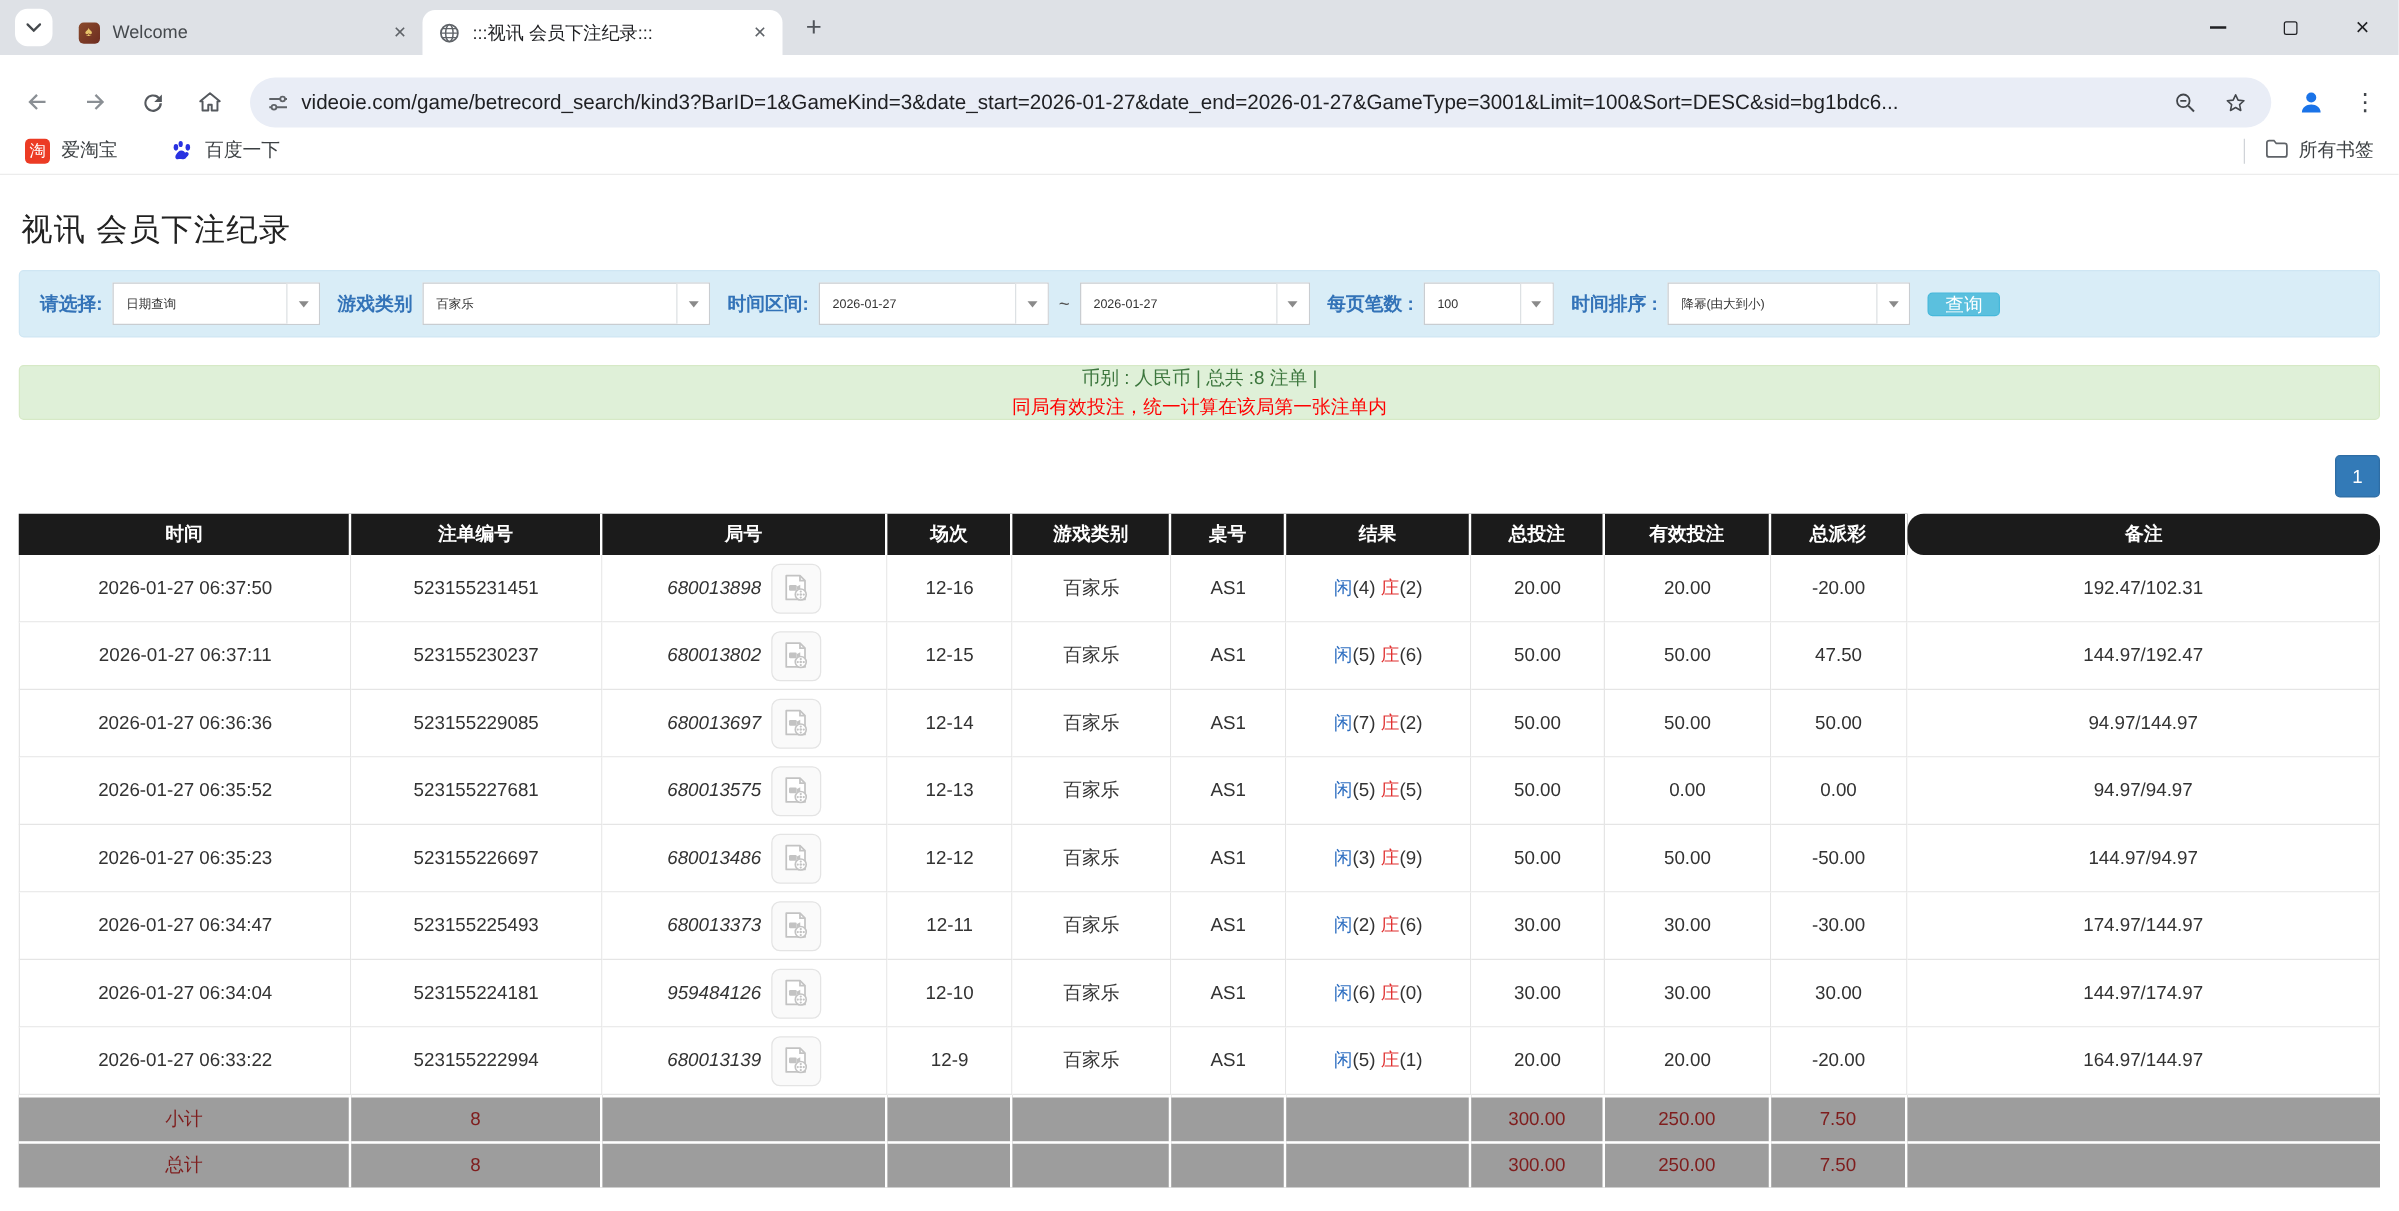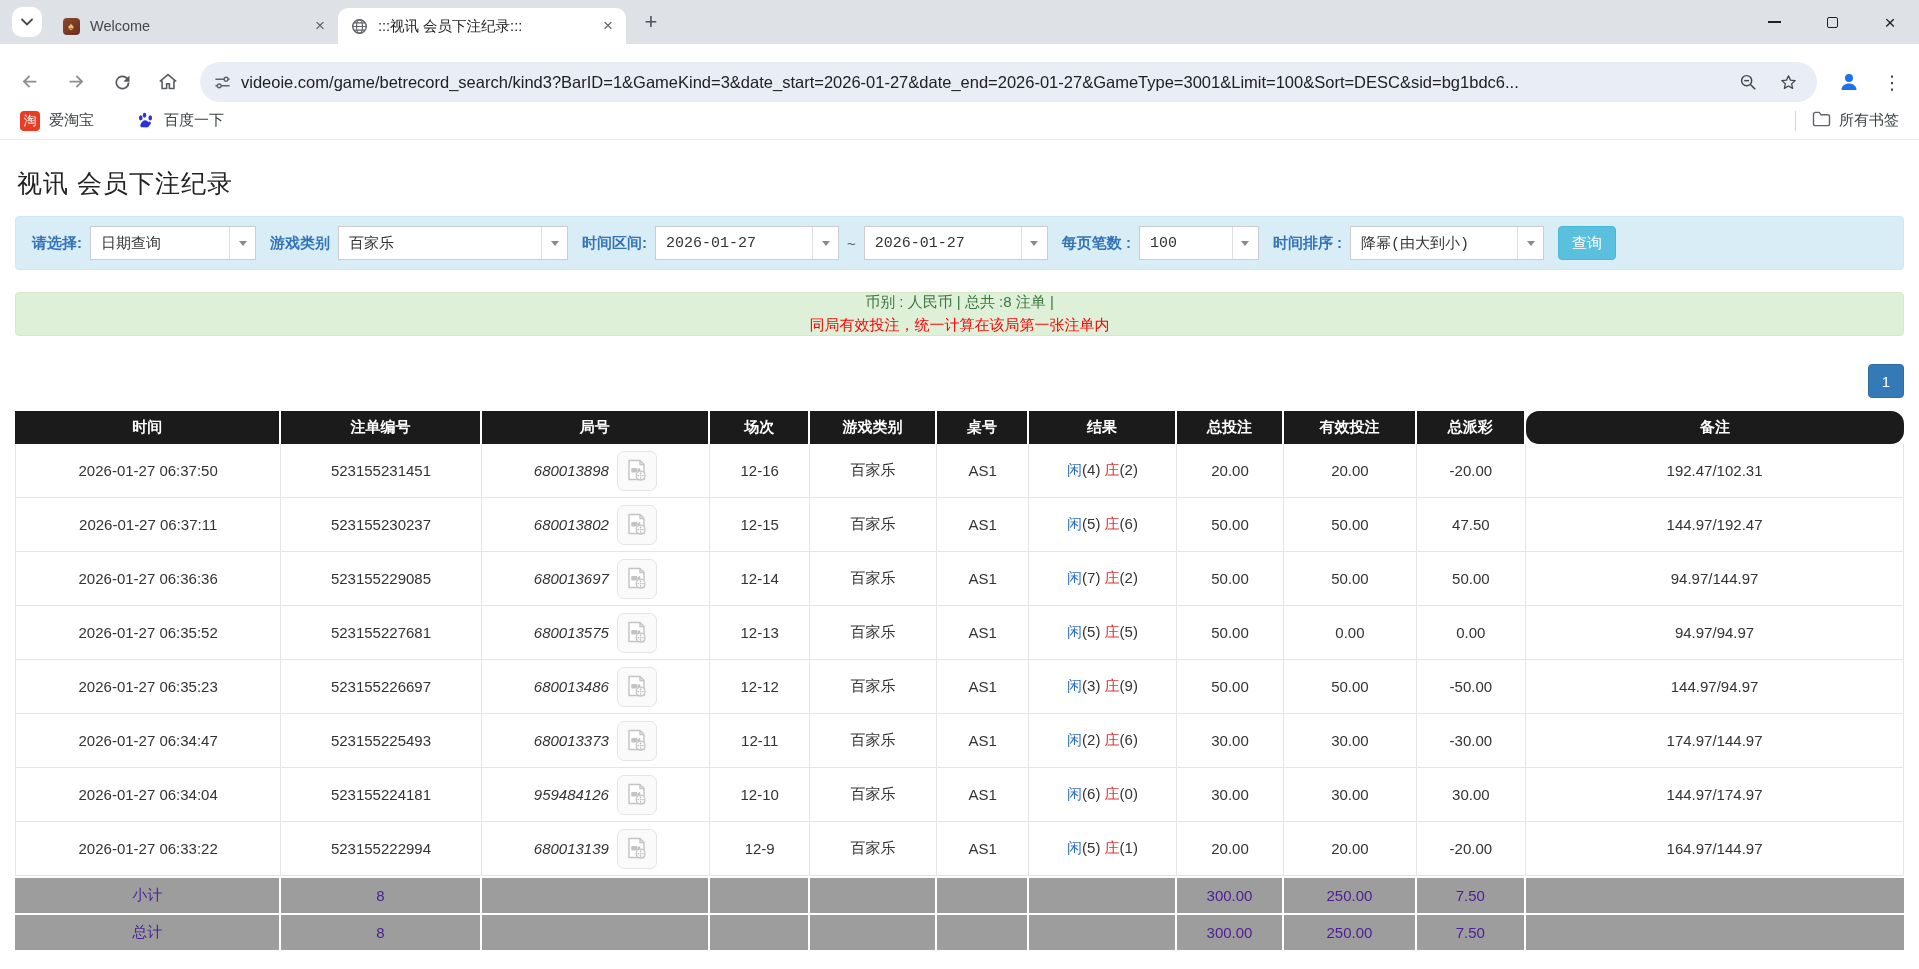--- a/index.html
+++ b/index.html
@@ -42,41 +42,41 @@
   .bm-all { display:flex; align-items:flex-start; gap:8px; border:none; background:transparent; font-size:15px; color:#3c4043; cursor:pointer; padding:4px 6px; }
 
   
   .content { padding:0 15px; background:#fff; }
   .page-title { font-size:25px; font-weight:500; color:#222; margin:27px 0 16px 2px; letter-spacing:1px; }
 
   .filterbar { background:#d9edf7; border:1px solid #cfe6f3; border-radius:4px; height:54px; display:flex; align-items:center; padding:0 14px; }
   .flabel { color:#3373b8; font-weight:bold; font-size:15px; white-space:nowrap; margin:0 8px 0 14px; }
   .flabel:first-child { margin-left:2px; }
   .combo { background:#fff; border:1px solid #c9cdd1; height:34px; display:flex; align-items:stretch; }
-  .combo-val { padding:0 10px; font-size:15px; color:#333; display:flex; align-items:center; flex:1; white-space:nowrap; overflow:hidden;font-family:Liberation Mono, monospace; }
+  .combo-val { padding:0 10px; font-size:10px; color:#333; display:flex; align-items:center; flex:1; white-space:nowrap; overflow:hidden; }
   .combo-arrow { width:26px; border:none; border-left:1px solid #dde1e4; background:#fff; display:flex; align-items:center; justify-content:center; cursor:pointer; }
   .tri-down { width:0; height:0; border-left:4px solid transparent; border-right:4px solid transparent; border-top:5px solid #8a8a8a; }
   .tilde { color:#555; font-size:15px; margin:0 8px; }
-  .search-btn { margin-left:14px; background:#5bc0de; border:1px solid #46b8da; color:#fff; font-size:15px; height:34px; padding:0 13px; border-radius:4px; cursor:pointer; }
+  .search-btn { margin-left:14px; background:#5bc0de; border:1px solid #46b8da; color:#fff; font-size:15px; height:19px; padding:0 13px; border-radius:4px; cursor:pointer; }
 
   .summarybar { margin-top:22px; background:#dff0d8; border:1px solid #d6e9c6; border-radius:4px; height:44px;
     display:flex; align-items:center; justify-content:space-between; padding:0 17px;flex-direction:column; }
   .sum-left { color:#3c763d; font-size:15px; }
   .sum-right { color:#ff0000; font-size:15px; }
 
   .pagerow { display:flex; justify-content:flex-end; margin:28px 0 13px; }
   .page-btn { width:36px; height:34px; background:#337ab7; border:1px solid #2e6da4; color:#fff; font-size:15px; border-radius:4px; cursor:pointer; }
 
   table.bets { width:100%; border-collapse:separate; border-spacing:0; table-layout:fixed; }
   .bets thead th { background:#1b1b1b; color:#fff; font-size:15px; font-weight:bold; height:33px; border-right:2px solid #fff;margin-top:28px; }
   .bets thead th:last-child { border-right:none;border-radius:13px; }
   .bets tbody td { height:54px; text-align:center; font-size:15px; color:#333;
     border-right:1px solid #e5e5e5; border-bottom:1px solid #e5e5e5; background:#fff; }
   .bets tbody td:first-child { border-left:1px solid #e5e5e5; }
-  .bets tfoot td { background:#9d9d9d; color:#4c1d95; font-size:15px; text-align:center; height:37px;
+  .bets tfoot td { background:#9d9d9d; color:#7f1d1d; font-size:15px; text-align:center; height:37px;
     border-right:2px solid #fff; border-top:2px solid #fff; }
   .bets tfoot td:last-child { border-right:none; }
 
   .round-wrap { display:flex; align-items:center; justify-content:center; gap:8px;font-style:italic; }
   .video-btn { width:40px; height:40px; background:#fafafa; border:1px solid #e4e4e4; border-radius:7px;
     display:flex; align-items:center; justify-content:center; cursor:pointer; }
   .res-player { color:#2f6fc1; }
   .res-banker { color:#e03131; }
   .res-num { color:#333; }
   .val-blue { color:#337ab7; cursor:pointer; }
@@ -238,21 +238,21 @@
     </div>
     <span class="tilde">~</span>
     <div class="combo" style="width:184px;">
       <span class="combo-val">2026-01-27</span>
       <button class="combo-arrow">
           <span class="tri-down"></span>
         </button>
     </div>
 
     <span class="flabel">每页笔数 :</span>
-    <div class="combo" style="width:120px;">
+    <div class="combo" style="width:104px;">
       <span class="combo-val">100</span>
       <button class="combo-arrow">
           <span class="tri-down"></span>
         </button>
     </div>
 
     <span class="flabel">时间排序 :</span>
     <div class="combo" style="width:194px;">
       <span class="combo-val">降幂(由大到小)</span>
       <button class="combo-arrow">

